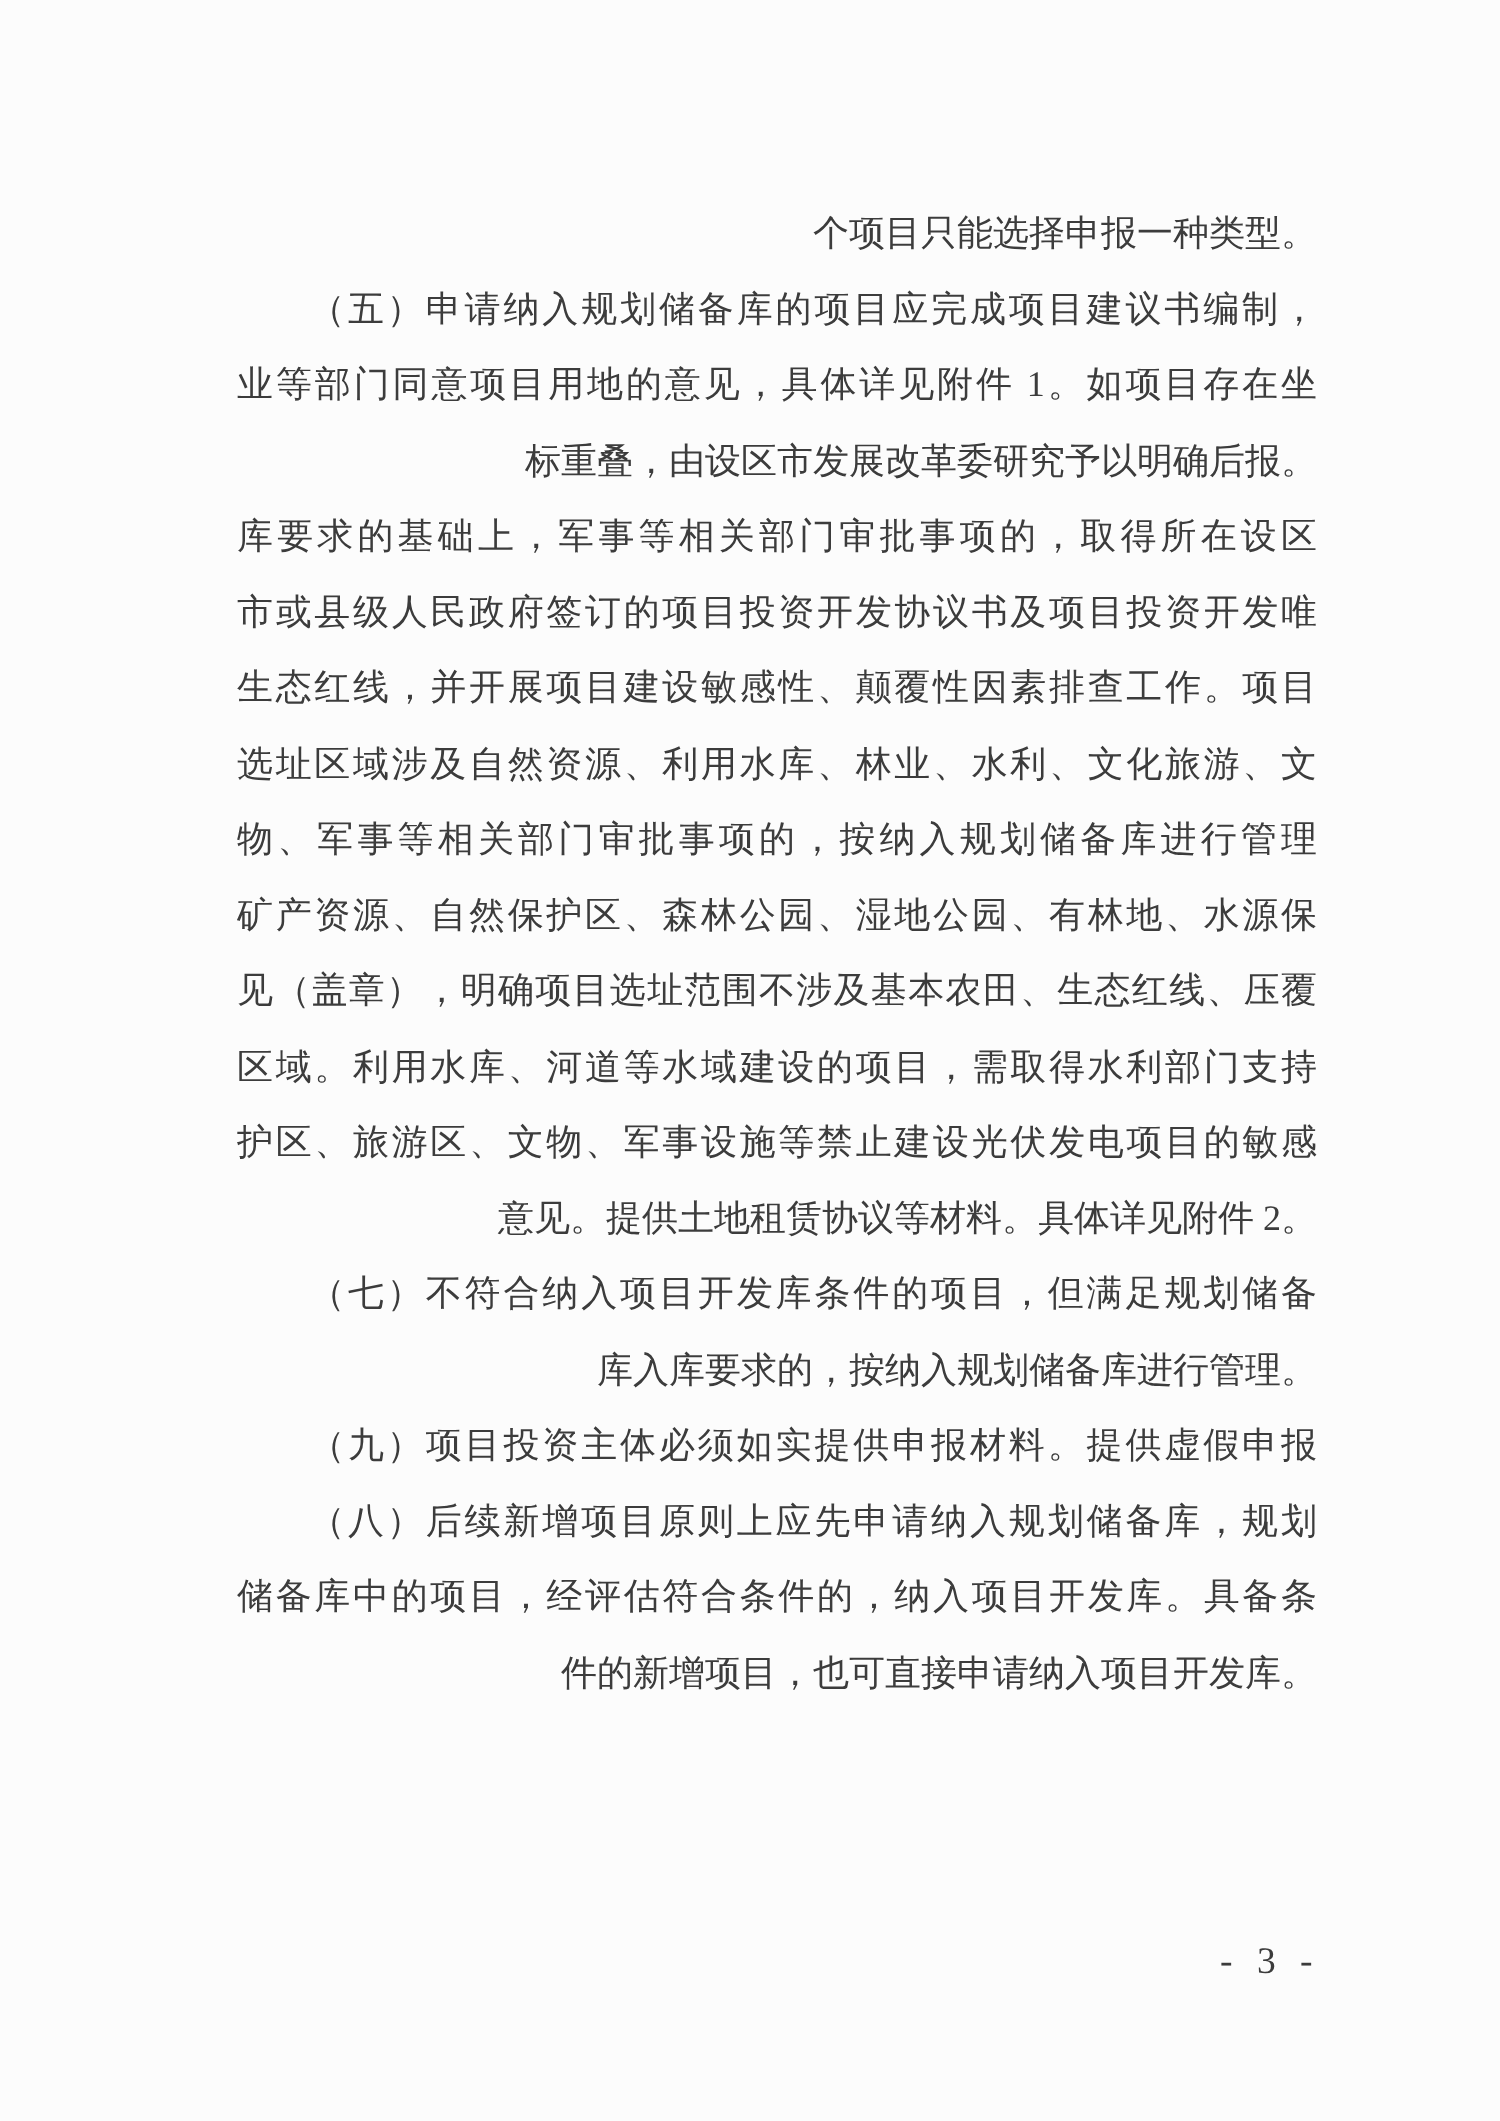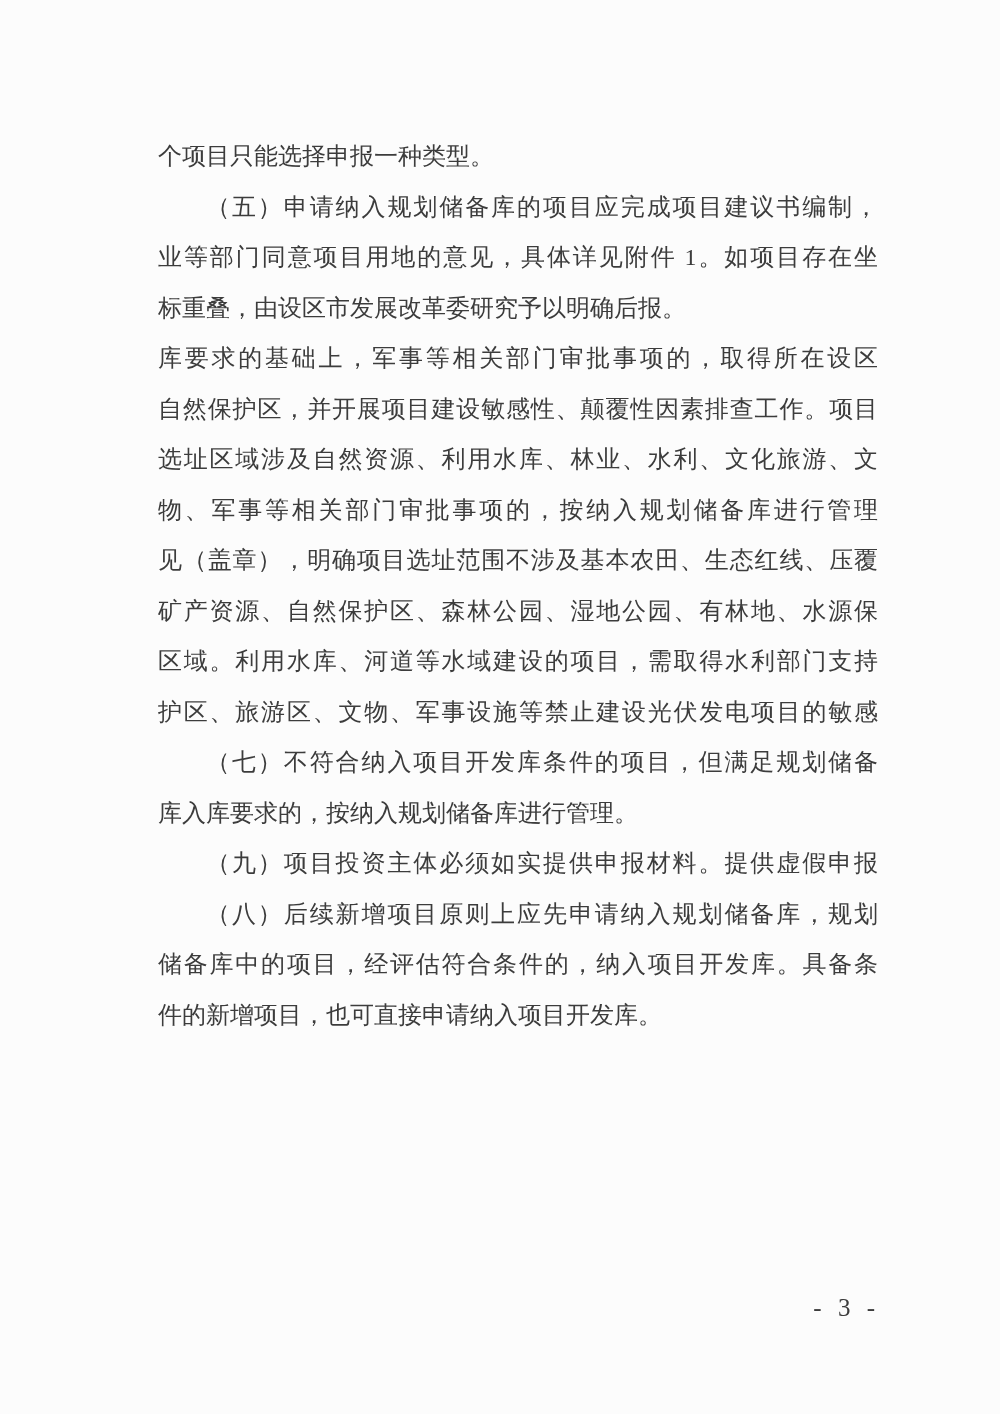--- a/index.html
+++ b/index.html
@@ -24,21 +24,21 @@
   }
   .para {
     margin: 0;
     padding: 0;
   }
   .line {
     height: 50.5px;
     line-height: 50.5px;
     font-size: 24px;
     letter-spacing: 0;
-    text-align: left;
+    text-align: right;
   }
   .line.full {
     text-align: justify;
     text-align-last: justify;
     text-justify: inter-character;
   }
   .line.indent {
     text-indent: 48px;
   }
   .page-number {
@@ -64,27 +64,29 @@
     </div>
 
     <div class="para">
       <div class="line indent full">（五）申请纳入规划储备库的项目应完成项目建议书编制，</div>
       <div class="line full">业等部门同意项目用地的意见，具体详见附件 1。如项目存在坐</div>
       <div class="line">标重叠，由设区市发展改革委研究予以明确后报。</div>
     </div>
 
     <div class="para">
       <div class="line full">库要求的基础上，军事等相关部门审批事项的，取得所在设区</div>
-      <div class="line full">自然保护区，并开展项目建设敏感性、颠覆性因素排查工作。项目</div>
+      <div class="line full">市或县级人民政府签订的项目投资开发协议书及项目投资开发唯</div>
+      <div class="line full">生态红线，并开展项目建设敏感性、颠覆性因素排查工作。项目</div>
       <div class="line full">选址区域涉及自然资源、利用水库、林业、水利、文化旅游、文</div>
       <div class="line full">物、军事等相关部门审批事项的，按纳入规划储备库进行管理</div>
+      <div class="line full">矿产资源、自然保护区、森林公园、湿地公园、有林地、水源保</div>
       <div class="line full">见（盖章），明确项目选址范围不涉及基本农田、生态红线、压覆</div>
-      <div class="line full">矿产资源、自然保护区、森林公园、湿地公园、有林地、水源保</div>
       <div class="line full">区域。利用水库、河道等水域建设的项目，需取得水利部门支持</div>
       <div class="line full">护区、旅游区、文物、军事设施等禁止建设光伏发电项目的敏感</div>
+      <div class="line">意见。提供土地租赁协议等材料。具体详见附件 2。</div>
     </div>
 
     <div class="para">
       <div class="line indent full">（七）不符合纳入项目开发库条件的项目，但满足规划储备</div>
       <div class="line">库入库要求的，按纳入规划储备库进行管理。</div>
     </div>
 
     <div class="para">
       <div class="line indent full">（九）项目投资主体必须如实提供申报材料。提供虚假申报</div>
     </div>

